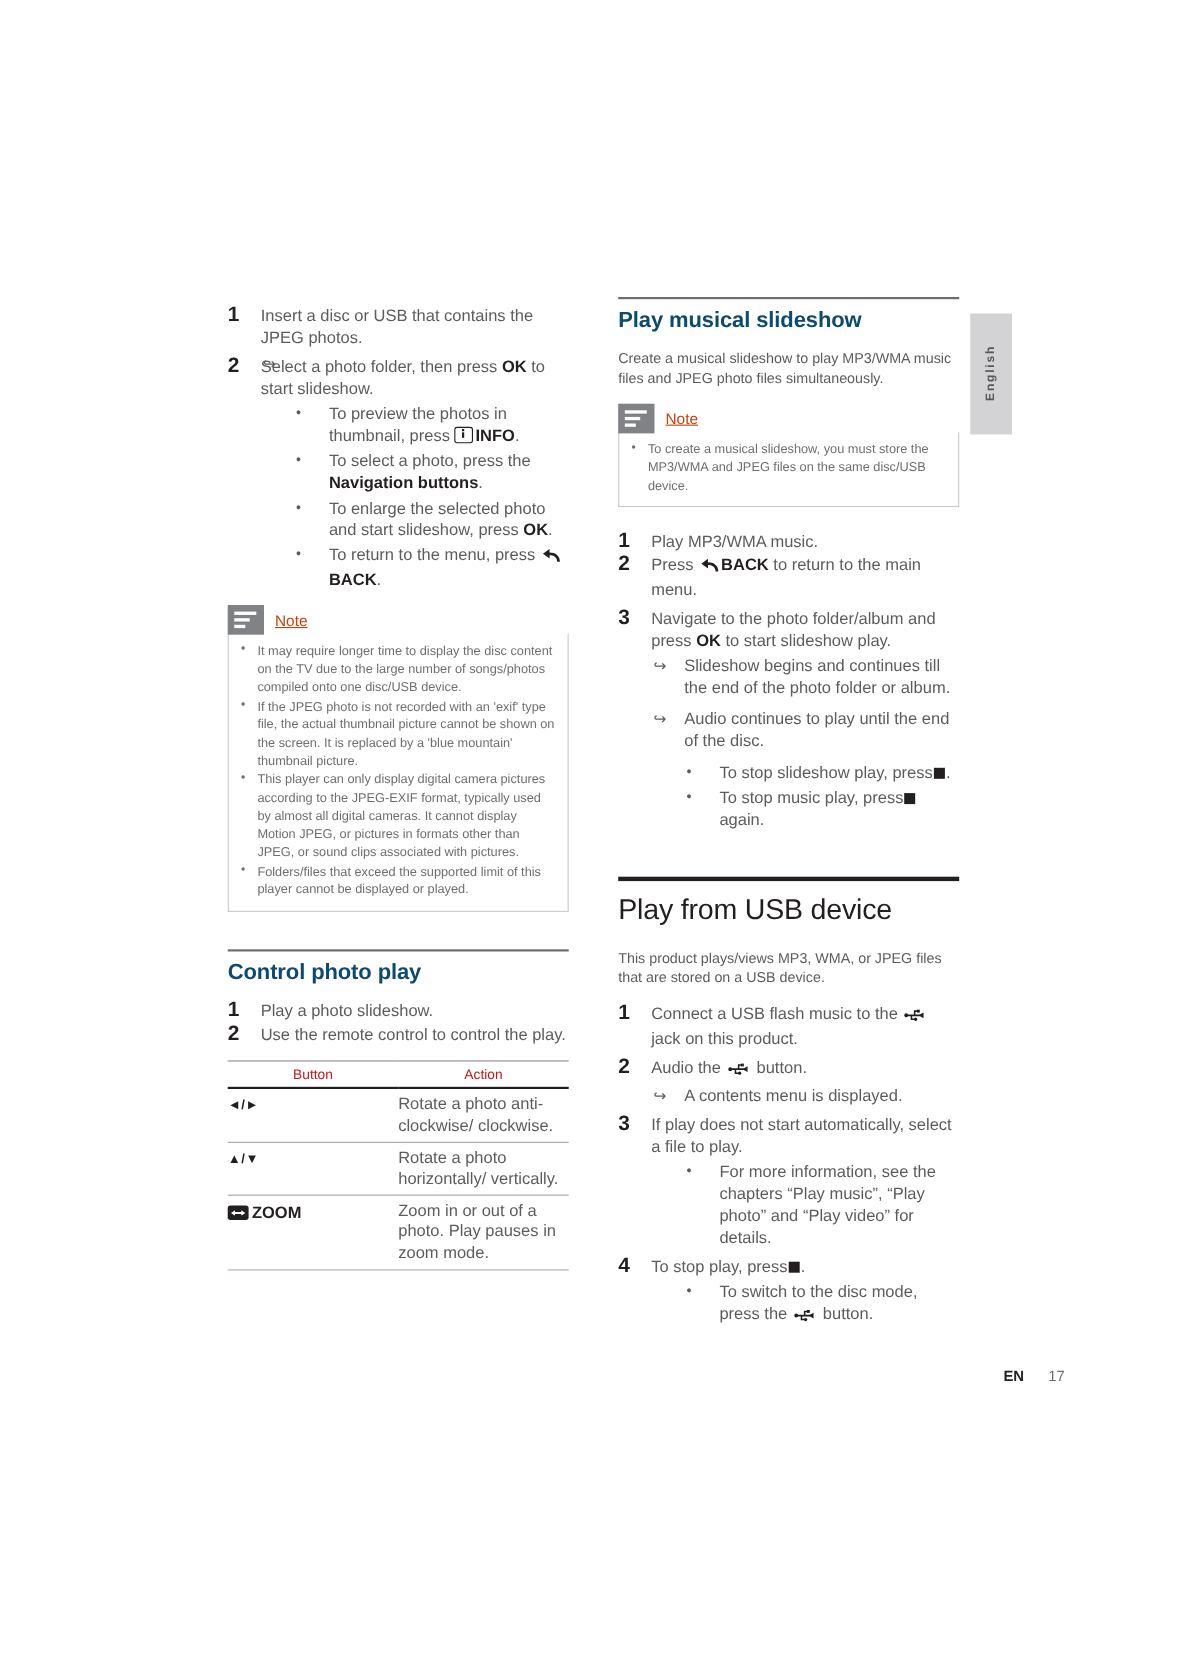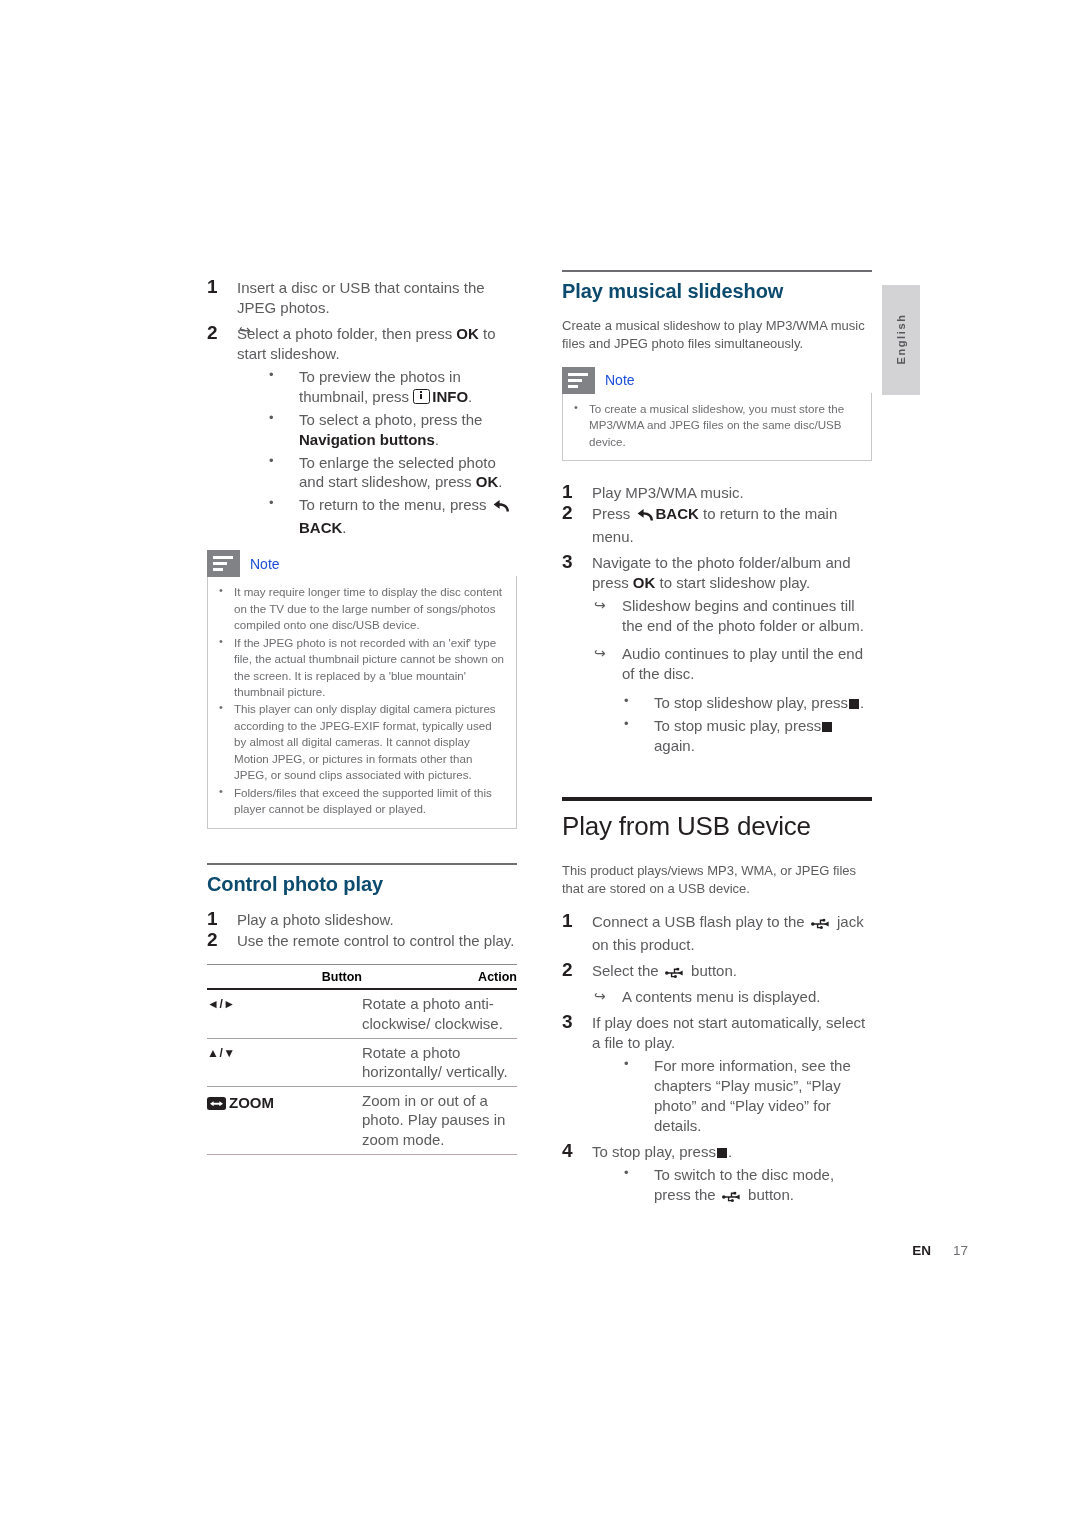--- a/index.html
+++ b/index.html
@@ -177,21 +177,22 @@
     background: #ffffff;
     height: 3px;
     margin: 1.6px 0;
   }
   .note-icon i:nth-child(1) { width: 20px; }
   .note-icon i:nth-child(2) { width: 14px; }
   .note-icon i:nth-child(3) { width: 10px; }
   .note-title {
     margin-left: 10px;
     font-size: 14px;
-    color: #1d4ed8;
+    color: #c2410c;
+    text-decoration: underline;
   }
   .note-body {
     border: 1px solid #c9c9cc;
     border-top: none;
     padding: 8px 10px 9px 8px;
     margin-top: -1px;
   }
   .note-li {
     position: relative;
     padding-left: 18px;
@@ -208,24 +209,24 @@
   }
 
   
   table.ctl {
     width: 100%;
     border-collapse: collapse;
     margin-top: 14px;
     table-layout: fixed;
   }
   table.ctl th {
-    text-align: right;
+    text-align: center;
     font-size: 12.5px;
-    font-weight: bold;
-    color: #000000;
+    font-weight: normal;
+    color: #b91c1c;
     padding: 5px 0 4px 0;
     border-top: 1.5px solid #8c8c8f;
     border-bottom: 2.2px solid #231f20;
   }
   table.ctl td {
     font-size: 15px;
     color: #5c5c5f;
     padding: 4px 0 5px 0;
     border-bottom: 1.2px solid #a9a0a4;
     vertical-align: top;
@@ -490,34 +491,34 @@
 
     <div style="margin-top:42px;">
       <div class="h1-rule"></div>
       <h1 class="sec">Play from USB device</h1>
       <p class="body">This product plays/views MP3, WMA, or JPEG files that are stored on a USB device.</p>
 
       <div class="steps">
 
         <div class="step">
           <span class="num">1</span>
-          <span class="txt"><span>Connect a USB flash play to the </span><span class="ico-usb"><svg width="20" height="12" viewBox="0 0 20 12">
+          <span class="txt"><span>Connect a USB flash music to the </span><span class="ico-usb"><svg width="20" height="12" viewBox="0 0 20 12">
                   <circle cx="1.8" cy="6" r="1.8" fill="#231f20"></circle>
                   <path d="M2.8 6 H17" stroke="#231f20" stroke-width="1.5" fill="none"></path>
                   <path d="M13 6 L17.6 3.4 L17.6 8.6 Z" fill="#231f20"></path>
                   <path d="M9.5 6 L9.5 2.2 L12.4 2.2" stroke="#231f20" stroke-width="1.4" fill="none"></path>
                   <rect x="11.6" y="0.9" width="2.6" height="2.6" fill="#231f20"></rect>
                   <path d="M6.6 6 L6.6 9.6 L9.6 9.6" stroke="#231f20" stroke-width="1.4" fill="none"></path>
                   <circle cx="10.4" cy="9.6" r="1.5" fill="#231f20"></circle>
                 </svg></span><span> jack on this product.</span></span>
         </div>
 
         <div class="step">
           <span class="num">2</span>
-          <span class="txt"><span>Select the </span><span class="ico-usb"><svg width="20" height="12" viewBox="0 0 20 12">
+          <span class="txt"><span>Audio the </span><span class="ico-usb"><svg width="20" height="12" viewBox="0 0 20 12">
                   <circle cx="1.8" cy="6" r="1.8" fill="#231f20"></circle>
                   <path d="M2.8 6 H17" stroke="#231f20" stroke-width="1.5" fill="none"></path>
                   <path d="M13 6 L17.6 3.4 L17.6 8.6 Z" fill="#231f20"></path>
                   <path d="M9.5 6 L9.5 2.2 L12.4 2.2" stroke="#231f20" stroke-width="1.4" fill="none"></path>
                   <rect x="11.6" y="0.9" width="2.6" height="2.6" fill="#231f20"></rect>
                   <path d="M6.6 6 L6.6 9.6 L9.6 9.6" stroke="#231f20" stroke-width="1.4" fill="none"></path>
                   <circle cx="10.4" cy="9.6" r="1.5" fill="#231f20"></circle>
                 </svg></span><span> button.</span></span>
           <div class="arrow-item">
             <span class="arw">↪</span>

